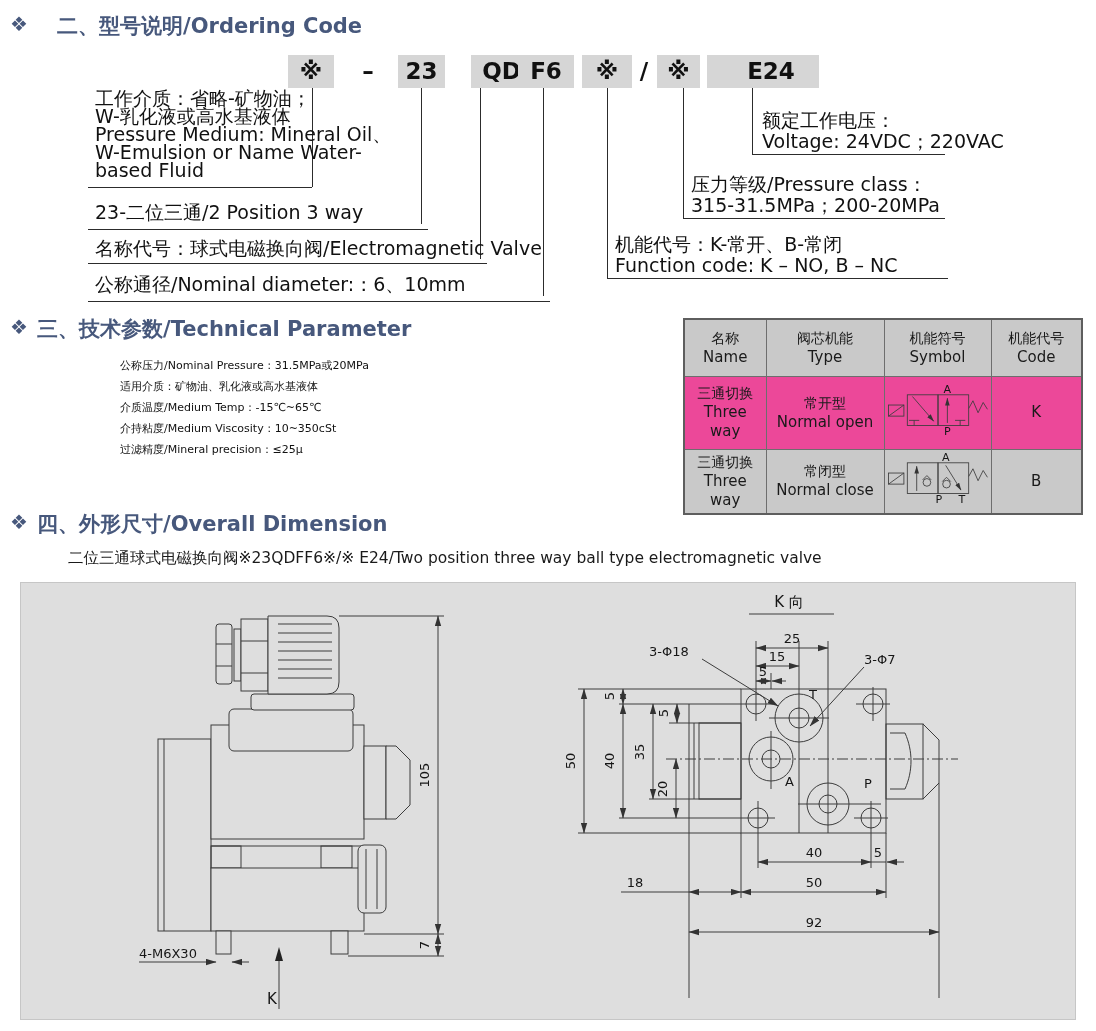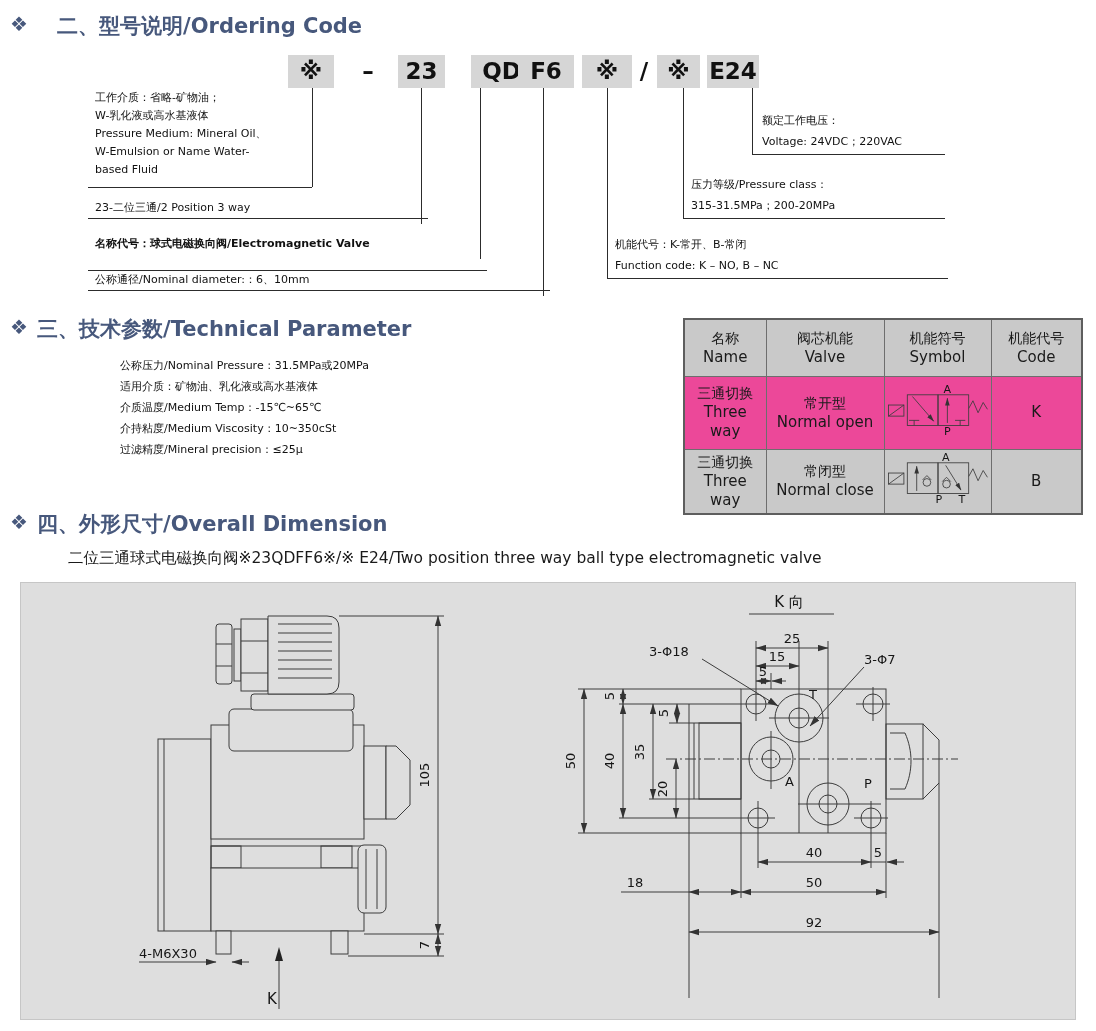--- a/index.html
+++ b/index.html
@@ -7,21 +7,21 @@
   #page{position:relative;width:1096px;height:1031px;background:#fff;overflow:hidden;}
   .abs{position:absolute;}
   .sec-head{font-weight:bold;font-size:21px;color:#47587c;white-space:nowrap;}
   .sec-icon{font-weight:bold;font-size:20px;color:#47587c;}
   .codebox{position:absolute;top:55px;height:33px;line-height:33px;text-align:center;
            background:#d6d6d6;font-weight:bold;font-size:23px;color:#111;}
   .codesep{position:absolute;top:55px;height:33px;line-height:33px;text-align:center;
            font-weight:bold;font-size:23px;color:#111;}
   .vline{position:absolute;width:1px;background:#2c2c2c;}
   .hline{position:absolute;height:1px;background:#2c2c2c;}
-  .ann{position:absolute;font-size:11px;color:#111;white-space:nowrap;}
+  .ann{position:absolute;font-size:19px;color:#111;white-space:nowrap;}
   .annU{border-bottom:1px solid #2c2c2c;}
   .params{position:absolute;font-size:11px;line-height:21px;color:#111;white-space:nowrap;}
   table.spec{border-collapse:collapse;table-layout:fixed;width:398px;background:#ec4899;}
   table.spec td{border:1px solid #6e6e6e;text-align:center;vertical-align:middle;padding:0;}
   table.spec .hdr td{background:#c9c9c9;}
   table.spec .rowB td{background:#c9c9c9;}
   .c-zh{font-size:14px;line-height:19px;}
   .c-en{font-size:15px;line-height:19px;}
   .panel{position:absolute;left:20px;top:582px;width:1056px;height:438px;
          background:#dedede;border:1px solid #c6c6c6;box-sizing:border-box;}
@@ -44,41 +44,41 @@
   <div class="abs sec-head" style="left:57px;top:12px;">二、型号说明/Ordering Code</div>
 
   <div class="codebox" style="left:288px;width:46px;">※</div>
   <div class="codesep" style="left:356px;width:24px;">–</div>
   <div class="codebox" style="left:398px;width:47px;">23</div>
   <div class="codebox" style="left:452px;width:61px;margin-left:19px;">QD</div>
   <div class="codebox" style="left:518px;width:56px;">F6</div>
   <div class="codebox" style="left:582px;width:50px;">※</div>
   <div class="codesep" style="left:636px;width:16px;">/</div>
   <div class="codebox" style="left:657px;width:43px;">※</div>
-  <div class="codebox" style="left:707px;width:52px;">E24</div>
+  <div class="codebox" style="left:707px;width:96px;padding-left:16px;">E24</div>
 
   <div class="vline" style="left:312px;top:88px;height:99px;"></div>
   <div class="vline" style="left:421px;top:88px;height:136px;"></div>
   <div class="vline" style="left:480px;top:88px;height:171px;"></div>
   <div class="vline" style="left:543px;top:88px;height:208px;"></div>
   <div class="vline" style="left:607px;top:88px;height:190px;"></div>
   <div class="vline" style="left:683px;top:88px;height:131px;"></div>
   <div class="vline" style="left:752px;top:88px;height:67px;"></div>
 
   <div class="ann" style="left:95px;top:89px;line-height:18px;">
     <div>工作介质：省略-矿物油；</div>
     <div>W-乳化液或高水基液体</div>
     <div>Pressure Medium: Mineral Oil、</div>
     <div>W-Emulsion or Name Water-</div>
     <div>based Fluid</div>
   </div>
   <div class="hline" style="left:88px;top:187px;width:224px;"></div>
 
   <div class="ann annU" style="left:88px;top:200px;width:333px;padding:0 0 3px 7px;">23-二位三通/2 Position 3 way</div>
-  <div class="ann annU" style="left:88px;top:236px;width:392px;padding:0 0 19px 7px;font-weight:bold;">名称代号：球式电磁换向阀/Electromagnetic Valve</div>
+  <div class="ann annU" style="left:88px;top:236px;width:392px;padding:0 0 1px 7px;">名称代号：球式电磁换向阀/Electromagnetic Valve</div>
   <div class="ann annU" style="left:88px;top:272px;width:455px;padding:0 0 3px 7px;">公称通径/Nominal diameter:：6、10mm</div>
 
   <div class="ann annU" style="left:752px;top:110px;width:183px;padding:0 0 2px 10px;line-height:21px;">
     <div>额定工作电压：</div>
     <div>Voltage: 24VDC；220VAC</div>
   </div>
   <div class="ann annU" style="left:683px;top:174px;width:254px;padding:0 0 2px 8px;line-height:21px;">
     <div>压力等级/Pressure class：</div>
     <div>315-31.5MPa；200-20MPa</div>
   </div>
@@ -109,21 +109,21 @@
           <col style="width:91px">
         </colgroup>
       <tbody>
           <tr class="hdr" style="height:57px;">
         <td>
           <div class="c-zh">名称</div>
           <div class="c-en">Name</div>
         </td>
         <td>
           <div class="c-zh">阀芯机能</div>
-          <div class="c-en">Valve</div>
+          <div class="c-en">Type</div>
         </td>
         <td>
           <div class="c-zh">机能符号</div>
           <div class="c-en">Symbol</div>
         </td>
         <td>
           <div class="c-zh">机能代号</div>
           <div class="c-en">Code</div>
         </td>
       </tr>

